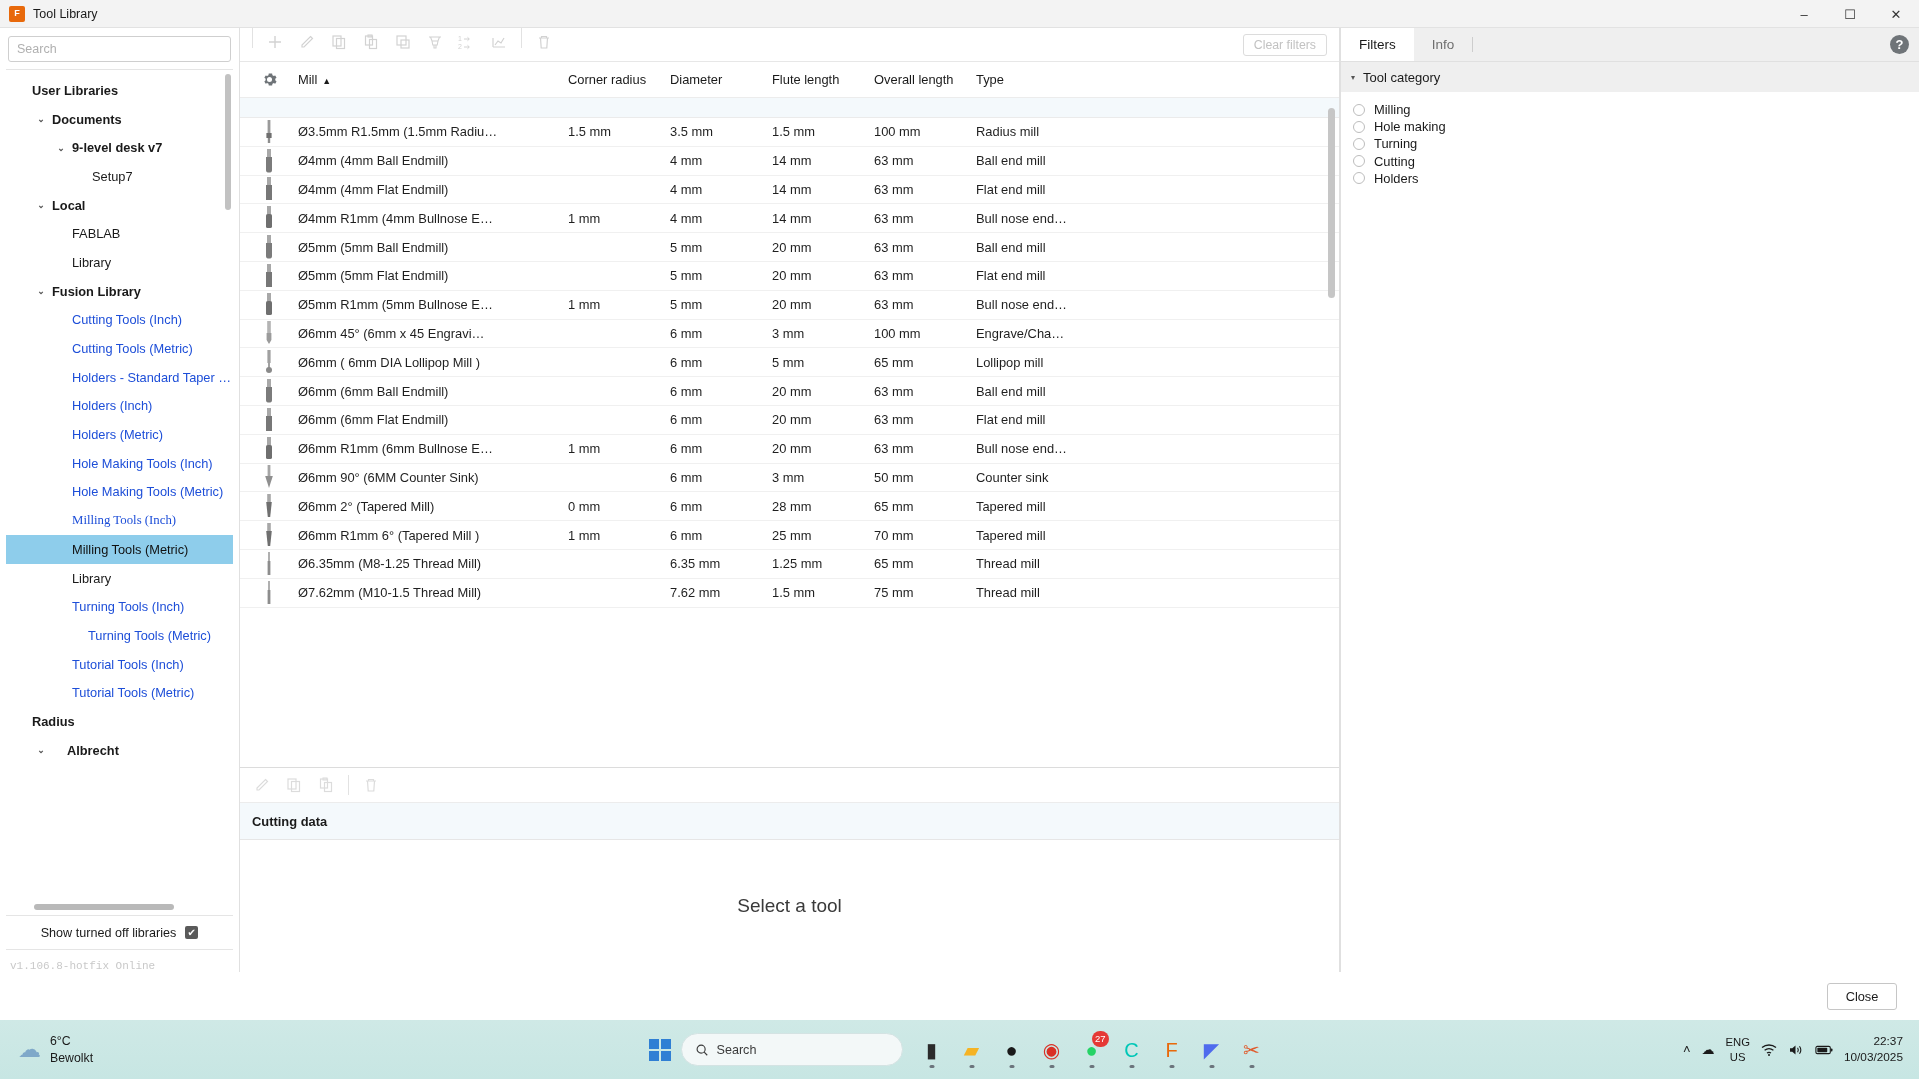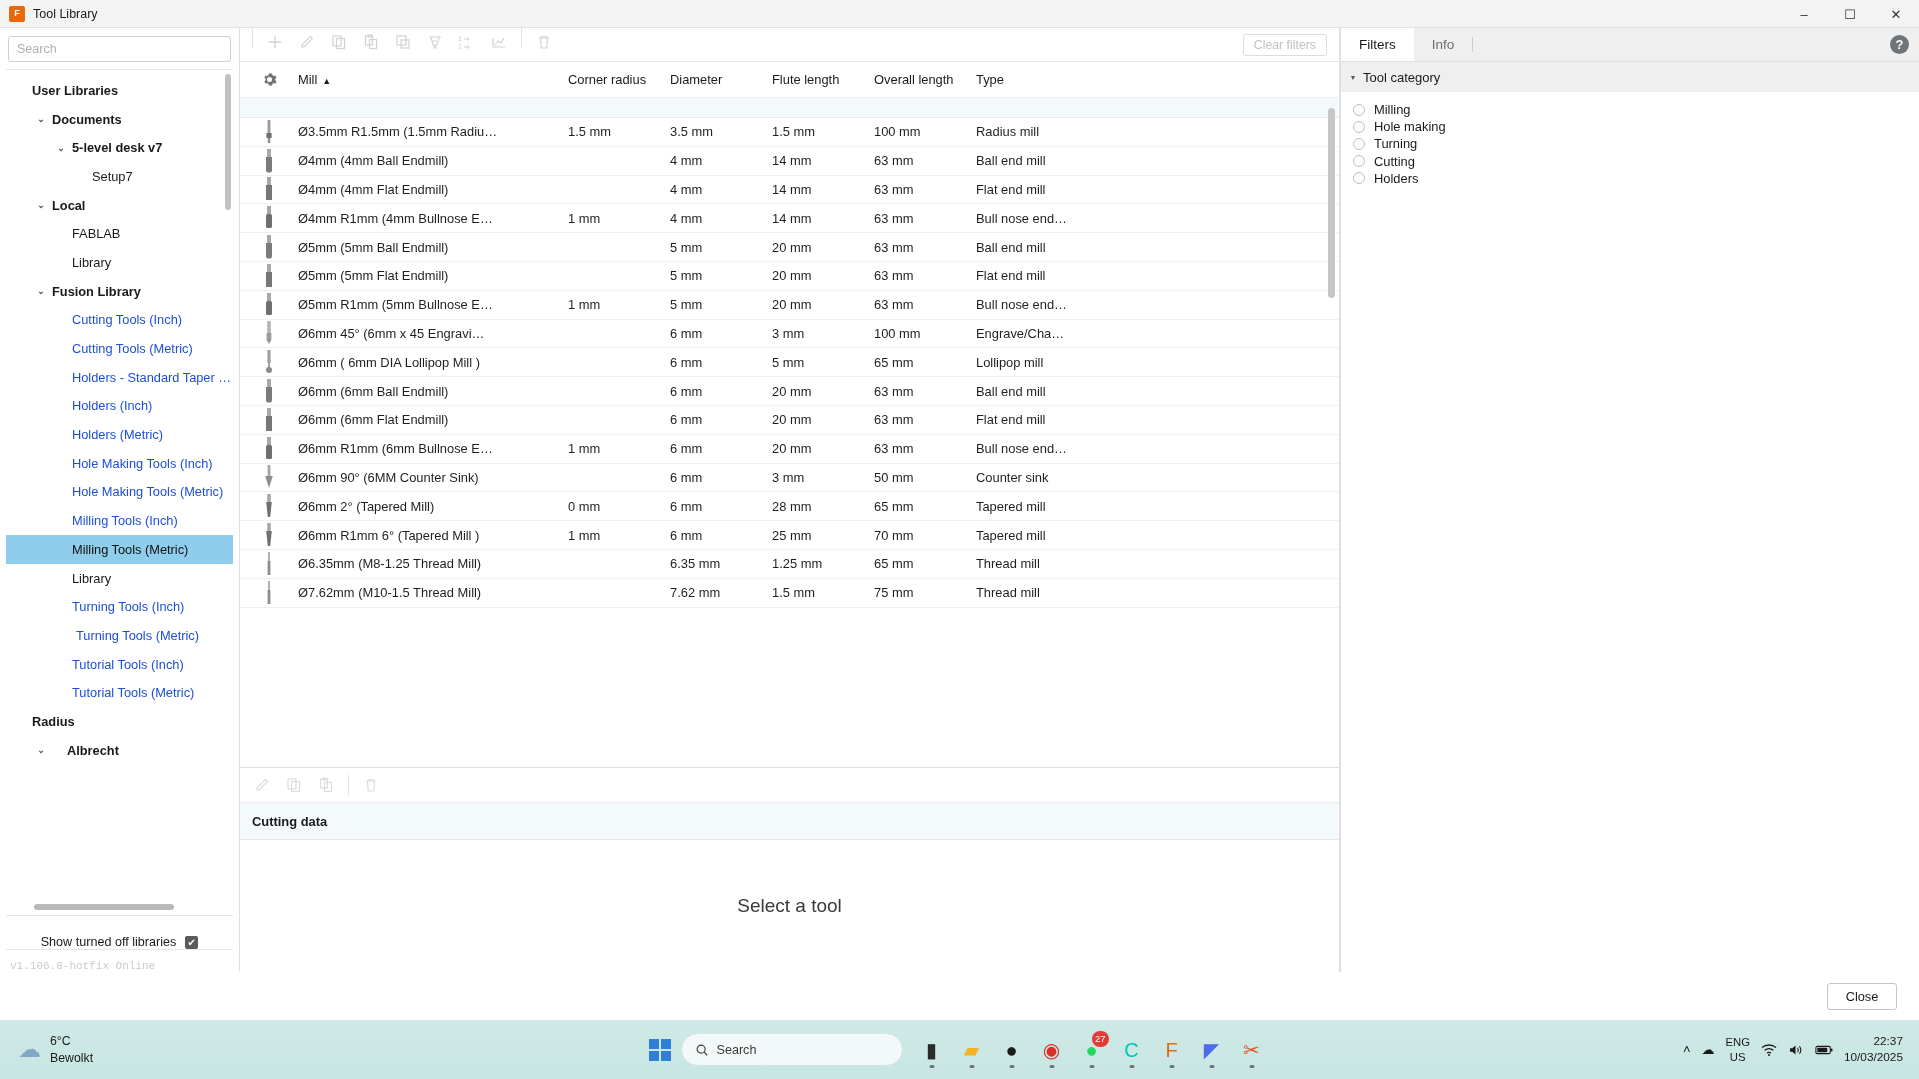--- a/index.html
+++ b/index.html
@@ -80,21 +80,21 @@
   .tree-row.selected { background: #8ecdeb; color: #101010; }
   .vscroll-thumb {
     position: absolute; right: 2px; top: 4px; width: 6px; height: 136px;
     background: #c2c2c2; border-radius: 3px;
   }
   .hscroll-thumb {
     position: absolute; left: 28px; bottom: 5px; width: 140px; height: 6px;
     background: #b9b9b9; border-radius: 3px;
   }
   .sidebar-footer {
-    height: 34px; min-height: 34px; display: flex; align-items: flex-end;
+    height: 34px; min-height: 34px; display: flex; align-items: center;
     justify-content: center; gap: 9px; font-size: 12.6px; color: #1a1a1a;
     border-bottom: 1px solid #e5e5e5;
     margin: 0 6px;
   }
   .chk {
     width: 13px; height: 13px; background: #5a5a5a; border-radius: 2px;
     display: inline-flex; align-items: center; justify-content: center;
     color: #fff; font-size: 10px; line-height: 1;
   }
   .version {
@@ -275,21 +275,21 @@
             <div class="tree-row group">
               <span class="twisty" style="margin-left: 8px;"></span>
               <span class="label" style="margin-left: 4px;">User Libraries</span>
             </div>
             <div class="tree-row bold-item">
               <span class="twisty" style="margin-left: 28px;">⌄</span>
               <span class="label" style="margin-left: 4px;">Documents</span>
             </div>
             <div class="tree-row bold-item">
               <span class="twisty" style="margin-left: 48px;">⌄</span>
-              <span class="label" style="margin-left: 4px;">5-level desk v7</span>
+              <span class="label" style="margin-left: 4px;">9-level desk v7</span>
             </div>
             <div class="tree-row normal">
               <span class="twisty" style="margin-left: 68px;"></span>
               <span class="label" style="margin-left: 4px;">Setup7</span>
             </div>
             <div class="tree-row bold-item">
               <span class="twisty" style="margin-left: 28px;">⌄</span>
               <span class="label" style="margin-left: 4px;">Local</span>
             </div>
             <div class="tree-row normal">
@@ -327,37 +327,37 @@
             <div class="tree-row muted">
               <span class="twisty" style="margin-left: 48px;"></span>
               <span class="label" style="margin-left: 4px;">Hole Making Tools (Inch)</span>
             </div>
             <div class="tree-row muted">
               <span class="twisty" style="margin-left: 48px;"></span>
               <span class="label" style="margin-left: 4px;">Hole Making Tools (Metric)</span>
             </div>
             <div class="tree-row muted">
               <span class="twisty" style="margin-left: 48px;"></span>
-              <span class="label" style="margin-left: 4px;">Milling Tools (Inch)</span>
+              <span class="label" style="margin-left: 4px; font-family: Liberation Serif, serif;">Milling Tools (Inch)</span>
             </div>
             <div class="tree-row selected">
               <span class="twisty" style="margin-left: 48px;"></span>
               <span class="label" style="margin-left: 4px;">Milling Tools (Metric)</span>
             </div>
             <div class="tree-row normal">
               <span class="twisty" style="margin-left: 48px;"></span>
               <span class="label" style="margin-left: 4px;">Library</span>
             </div>
             <div class="tree-row muted">
               <span class="twisty" style="margin-left: 48px;"></span>
               <span class="label" style="margin-left: 4px;">Turning Tools (Inch)</span>
             </div>
             <div class="tree-row muted">
               <span class="twisty" style="margin-left: 48px;"></span>
-              <span class="label" style="margin-left: 8px;">Turning Tools (Metric)</span>
+              <span class="label" style="margin-left: 20px;">Turning Tools (Metric)</span>
             </div>
             <div class="tree-row muted">
               <span class="twisty" style="margin-left: 48px;"></span>
               <span class="label" style="margin-left: 4px;">Tutorial Tools (Inch)</span>
             </div>
             <div class="tree-row muted">
               <span class="twisty" style="margin-left: 48px;"></span>
               <span class="label" style="margin-left: 4px;">Tutorial Tools (Metric)</span>
             </div>
             <div class="tree-row group">

